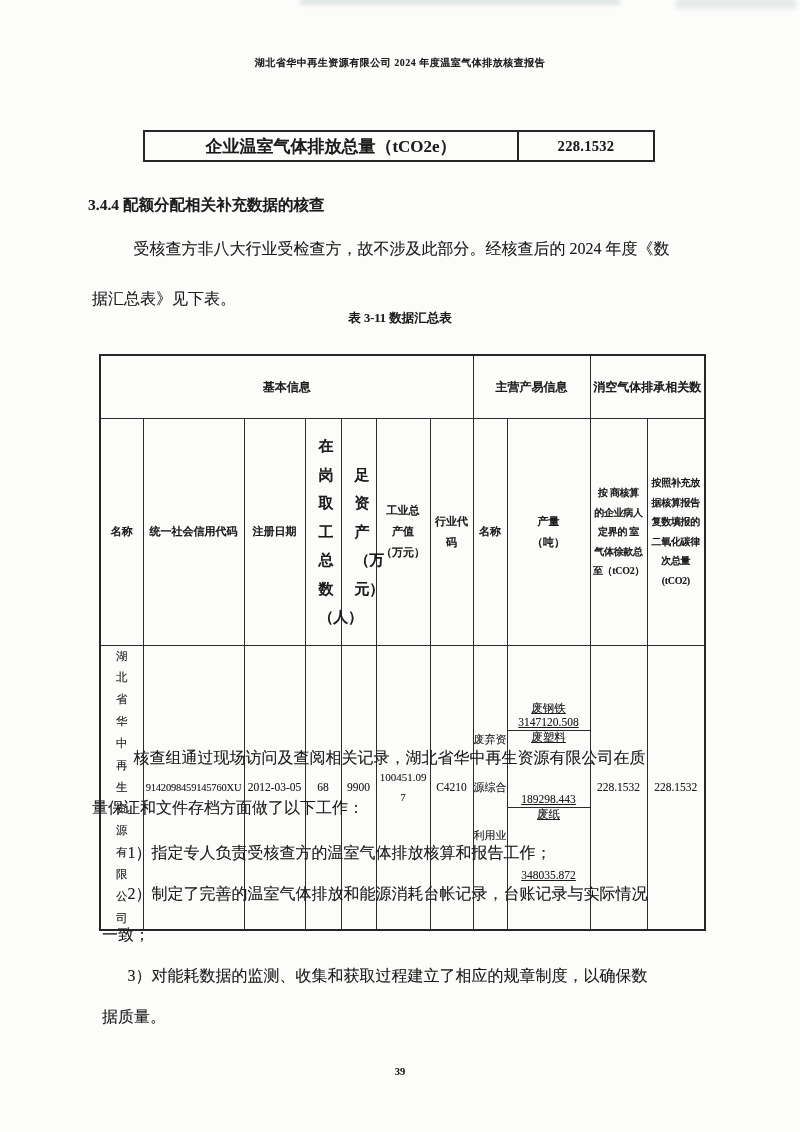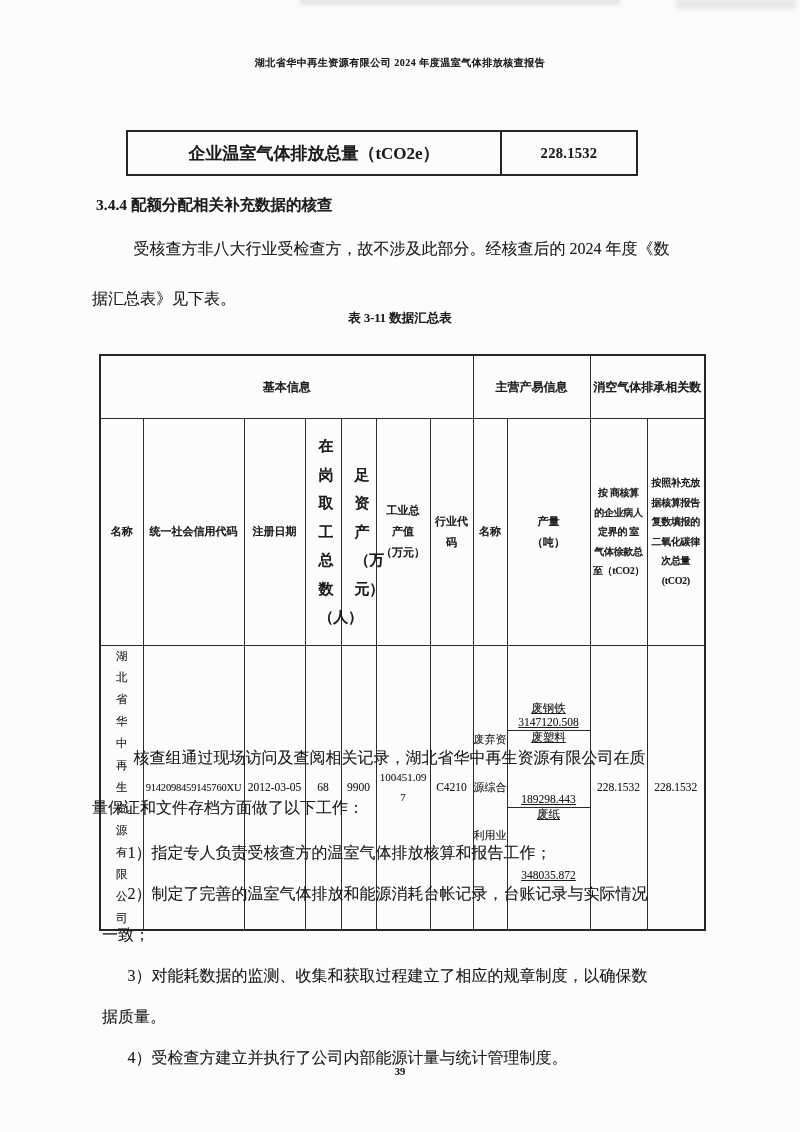--- a/index.html
+++ b/index.html
@@ -11,27 +11,27 @@
   }
   
   .artifact{position:absolute;background:rgba(150,168,168,0.28);filter:blur(2px);border-radius:2px;}
   .a1{left:300px;top:-2px;width:320px;height:7px;}
   .a2{left:676px;top:-2px;width:120px;height:11px;opacity:.8;}
 
   .doc-title{position:absolute;top:56px;left:0;width:100%;text-align:center;
     font-size:10px;font-weight:bold;letter-spacing:0.5px;}
 
   table{border-collapse:collapse;table-layout:fixed;}
-  .total-table{position:absolute;left:126px;top:130px;width:512px;height:46px;}
+  .total-table{position:absolute;left:143px;top:130px;width:512px;height:32px;}
   .total-table td{border:2px solid #262626;vertical-align:middle;text-align:center;}
   .tt-label{width:370px;font-weight:bold;font-size:17px;}
   .tt-value{font-weight:bold;font-size:14.5px;letter-spacing:0.3px;}
 
   .h-section{position:absolute;margin:0;font-size:15.5px;font-weight:bold;line-height:18px;}
-  .h344{left:96px;top:196px;}
+  .h344{left:88px;top:196px;}
   .h35{left:88px;top:704px;}
 
   .para{position:absolute;margin:0;font-size:16px;line-height:50px;
     white-space:pre-line;text-indent:2.6em;}
   .p344{left:92px;top:224px;width:622px;}
   .p35{left:92px;top:733px;width:622px;}
 
   .tbl-caption{position:absolute;top:310px;left:0;width:100%;text-align:center;
     font-size:12.5px;font-weight:bold;}
 
@@ -168,18 +168,17 @@
 
   <p class="para p35">核查组通过现场访问及查阅相关记录，湖北省华中再生资源有限公司在质
 量保证和文件存档方面做了以下工作：</p>
 
   <div class="list">
     <p class="li">1）指定专人负责受核查方的温室气体排放核算和报告工作；</p>
     <p class="li">2）制定了完善的温室气体排放和能源消耗台帐记录，台账记录与实际情况
 一致；</p>
     <p class="li">3）对能耗数据的监测、收集和获取过程建立了相应的规章制度，以确保数
 据质量。</p>
-    <p class="li">4）受检查方建立并执行了公司内部能源计量与统计管理制度。</p>
   </div>
 
   <div class="page-number">39</div>
 
 </div>
 
 </body></html>

